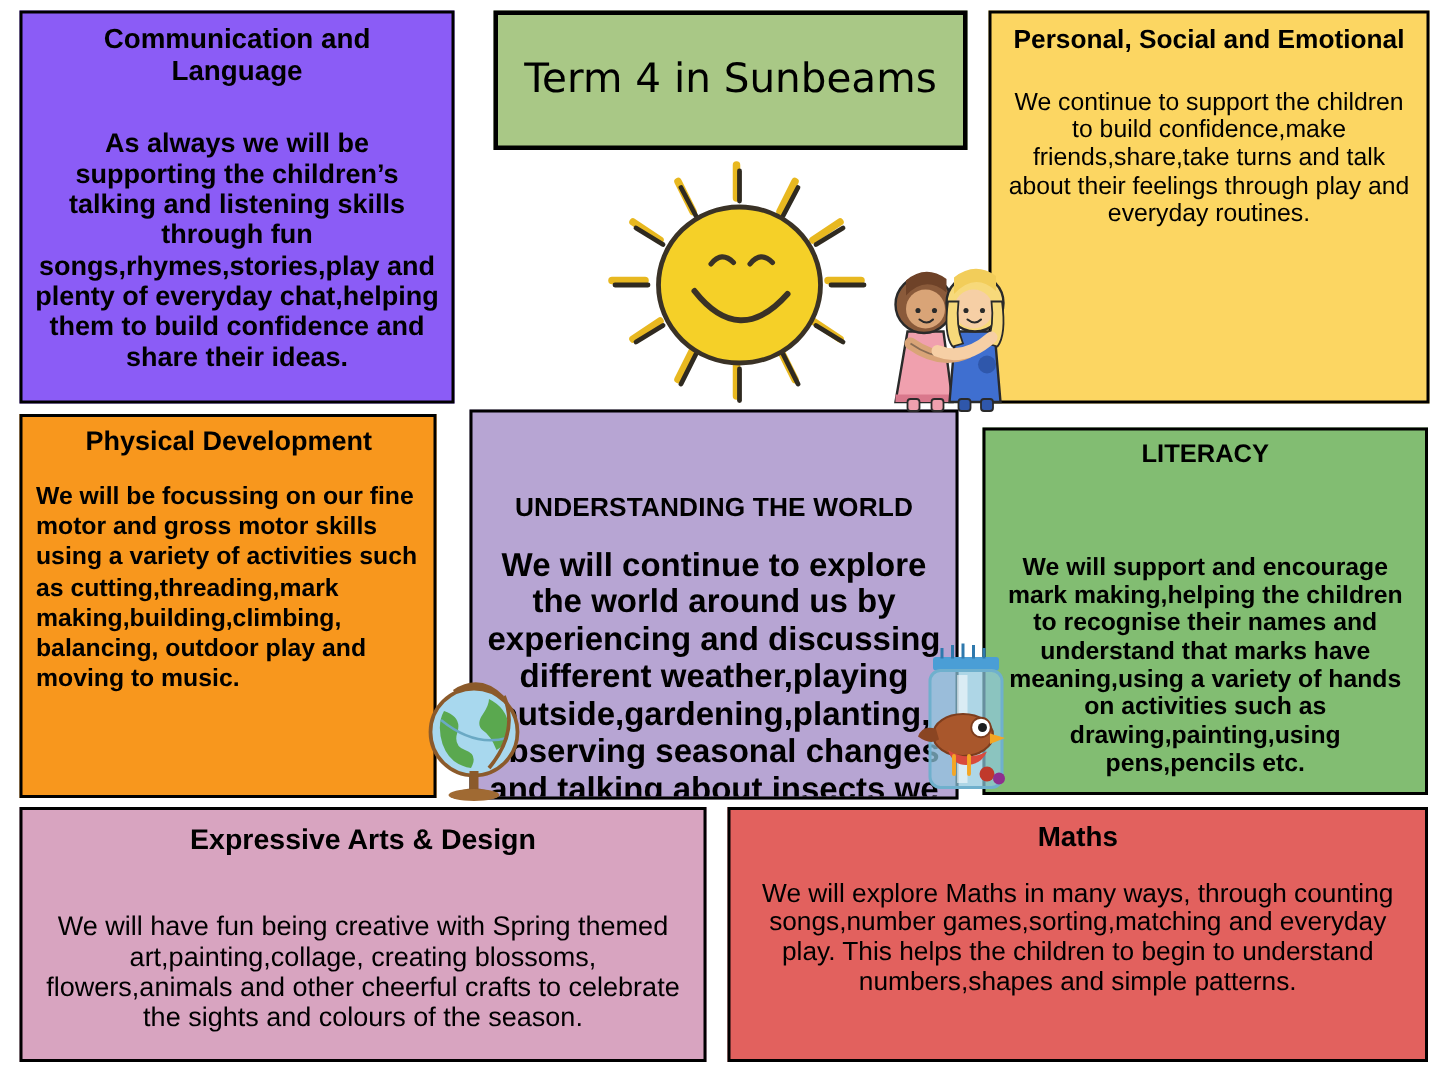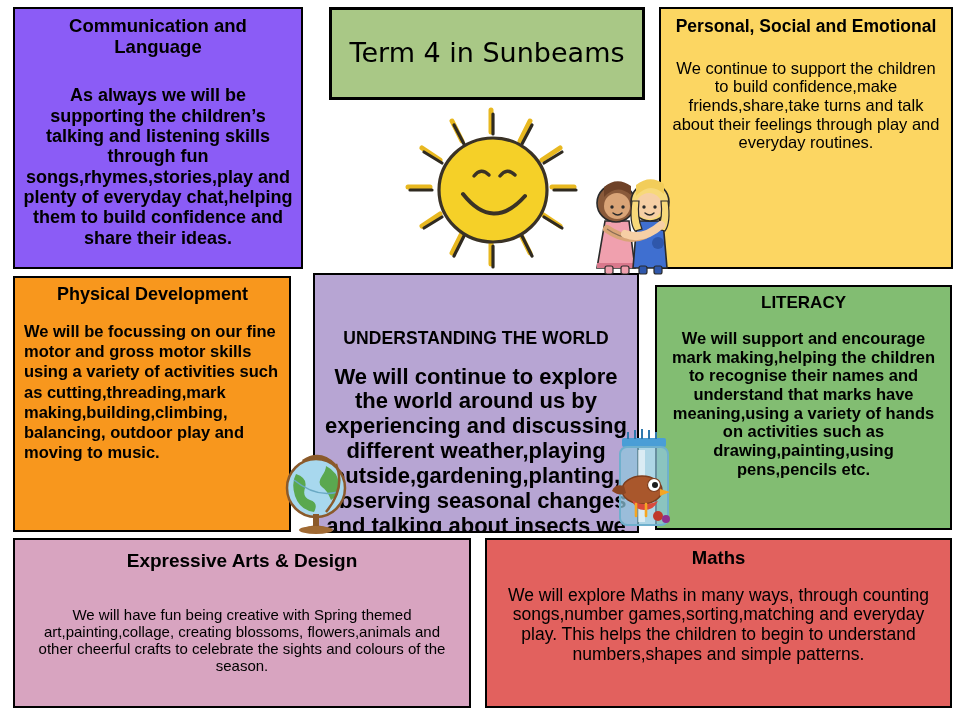--- a/index.html
+++ b/index.html
@@ -101,33 +101,34 @@
     padding: 7px 6px 0 6px;
   }
   #panel-world .panel-title { font-size: 17.5px; letter-spacing: 0.1px; margin-top: 47px; }
   #panel-world .panel-body { font-size: 22px; margin-top: 16px; font-weight: bold; }
 
   
   #panel-literacy {
     left: 655px; top: 285px; width: 297px; height: 245px;
     background: #82bd72;
     padding: 6px 6px 0 6px;
+    gap: 40px;
   }
   #panel-literacy .panel-title { font-size: 17px; }
   #panel-literacy .panel-body { font-size: 16.5px; margin-top: 17px; font-weight: bold; }
 
   
   #panel-arts {
     left: 13px; top: 538px; width: 458px; height: 170px;
     background: #d8a4c0;
     padding: 10px 10px 0 10px;
     gap: 16px;
   }
   #panel-arts .panel-title { font-size: 19px; }
-  #panel-arts .panel-body { font-size: 15px; margin-top: 20px; }
+  #panel-arts .panel-body { font-size: 18px; margin-top: 20px; }
 
   
   #panel-maths {
     left: 485px; top: 538px; width: 467px; height: 170px;
     background: #e2615e;
     padding: 8px 10px 0 10px;
   }
   #panel-maths .panel-title { font-size: 18.5px; }
   #panel-maths .panel-body { font-size: 17.5px; margin-top: 17px; }
 

